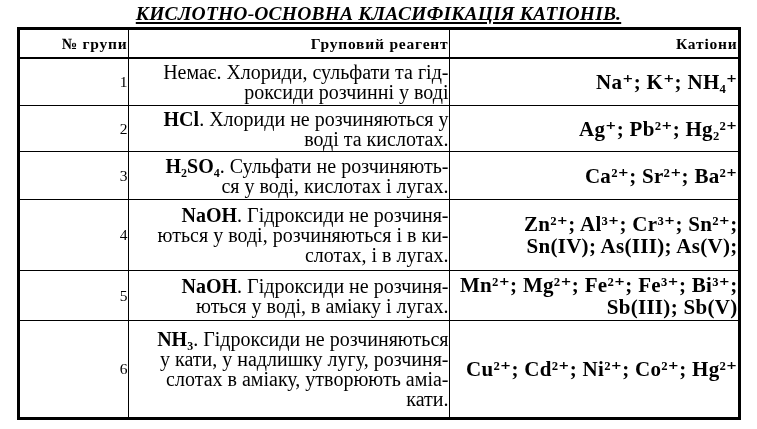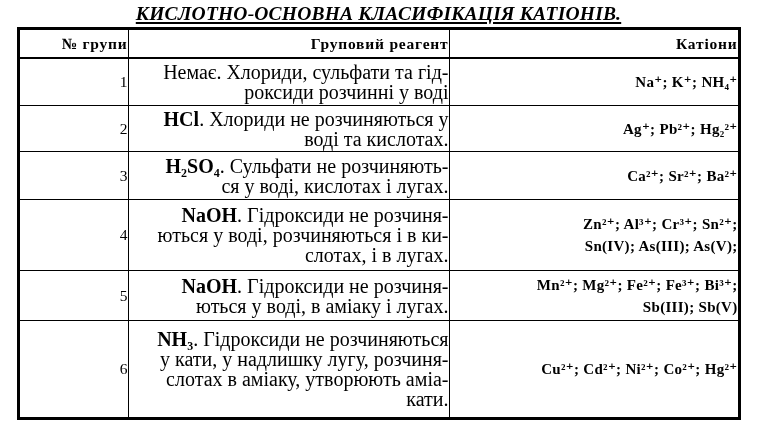--- a/index.html
+++ b/index.html
@@ -81,21 +81,21 @@
     font-weight: normal;
   }
   .cell-reag {
     font-size: 20px;
     line-height: 20px;
     padding: 3px 6px;
     text-align: center;
     margin-left: 40px;
   }
   .cell-cat {
-    font-size: 15px;
+    font-size: 21px;
     font-weight: bold;
     line-height: 22px;
     padding: 3px 4px;
     letter-spacing: 0.3px;
   }
 
   .cell-reag b { font-weight: bold; }
 
   .r1 td { height: 46px; }
   .r2 td { height: 45px; }

